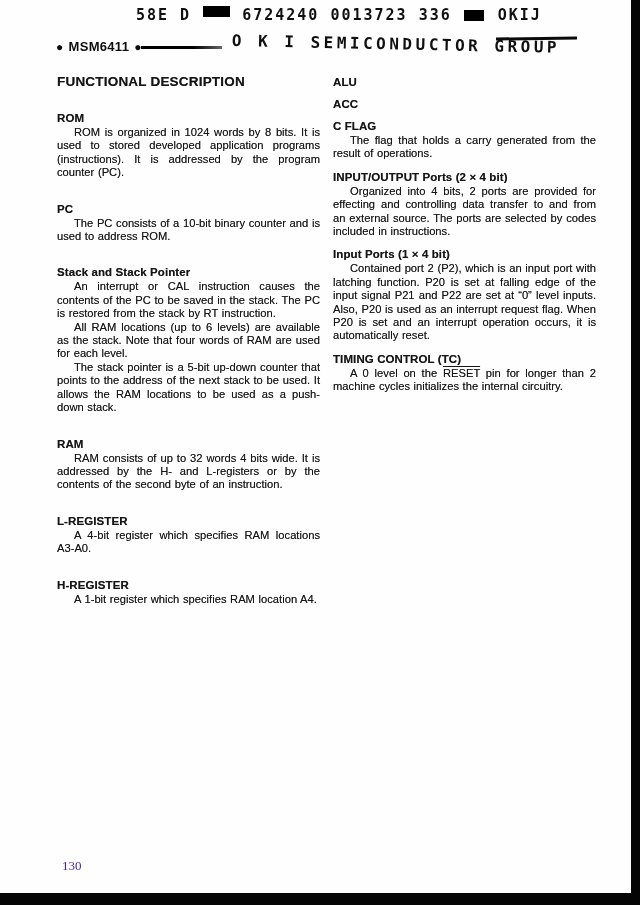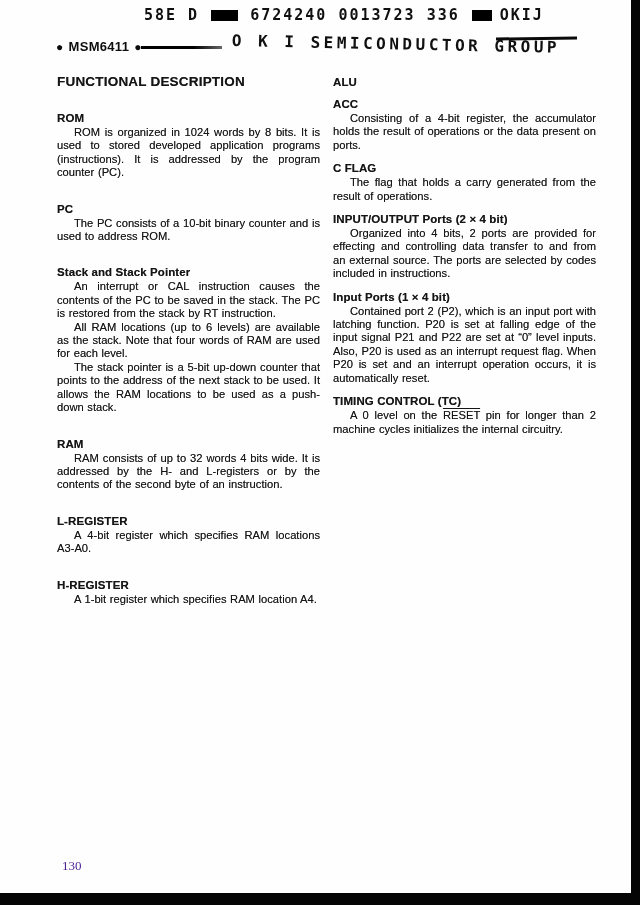--- a/index.html
+++ b/index.html
@@ -6,28 +6,28 @@
   .page {
     position:relative; width:640px; height:905px; background:#fefefe;
     overflow:hidden; font-family:"Liberation Sans", sans-serif; color:#151515;
   }
   
   .bar-right  { position:absolute; top:0; right:0; width:9px; height:905px; background:#050505; }
   .bar-bottom { position:absolute; left:0; bottom:0; width:640px; height:12px; background:#050505; }
 
   
   .code-line {
-    position:absolute; left:144px; top:6px; display:flex; align-items:center; gap:12px;
+    position:absolute; left:136px; top:6px; display:flex; align-items:flex-start; gap:12px;
     font-family:"DejaVu Sans Mono", monospace; font-weight:bold; font-size:15px;
     letter-spacing:2px; white-space:nowrap; color:#101010;
   }
   .code-box { background:#000; height:11px; }
   .code-box.b1 { width:27px; }
   .code-box.b2 { width:20px; }
-  .code-tail { display:flex; align-items:center; gap:8px; }
+  .code-tail { display:flex; align-items:center; gap:14px; }
 
   .brand-line {
     position:absolute; left:56px; top:39px; display:flex; align-items:center; gap:5px;
     font-weight:bold; font-size:13px; letter-spacing:0.3px; color:#0d0d0d;
   }
   .bullet { font-size:12px; line-height:12px; }
   .rule1 {
     position:absolute; left:141px; top:46px; width:81px; height:2.5px;
     background:linear-gradient(to right,#000 65%,#666);
   }
@@ -113,21 +113,20 @@
       <p class="para">A 4-bit register which specifies RAM locations A3-A0.</p>
 
       <div class="sec-h">H-REGISTER</div>
       <p class="para">A 1-bit register which specifies RAM location A4.</p>
     </div>
 
     <div class="col col-right">
       <div class="sec-h first">ALU</div>
 
       <div class="sec-h">ACC</div>
-      <p class="para">Consisting of a 4-bit register, the accumulator holds the result of operations or the data present on ports.</p>
 
       <div class="sec-h">C FLAG</div>
       <p class="para">The flag that holds a carry generated from the result of operations.</p>
 
       <div class="sec-h">INPUT/OUTPUT Ports (2 × 4 bit)</div>
       <p class="para">Organized into 4 bits, 2 ports are provided for effecting and controlling data transfer to and from an external source. The ports are selected by codes included in instructions.</p>
 
       <div class="sec-h">Input Ports (1 × 4 bit)</div>
       <p class="para">Contained port 2 (P2), which is an input port with latching function. P20 is set at falling edge of the input signal P21 and P22 are set at “0” level inputs. Also, P20 is used as an interrupt request flag. When P20 is set and an interrupt operation occurs, it is automatically reset.</p>
 

